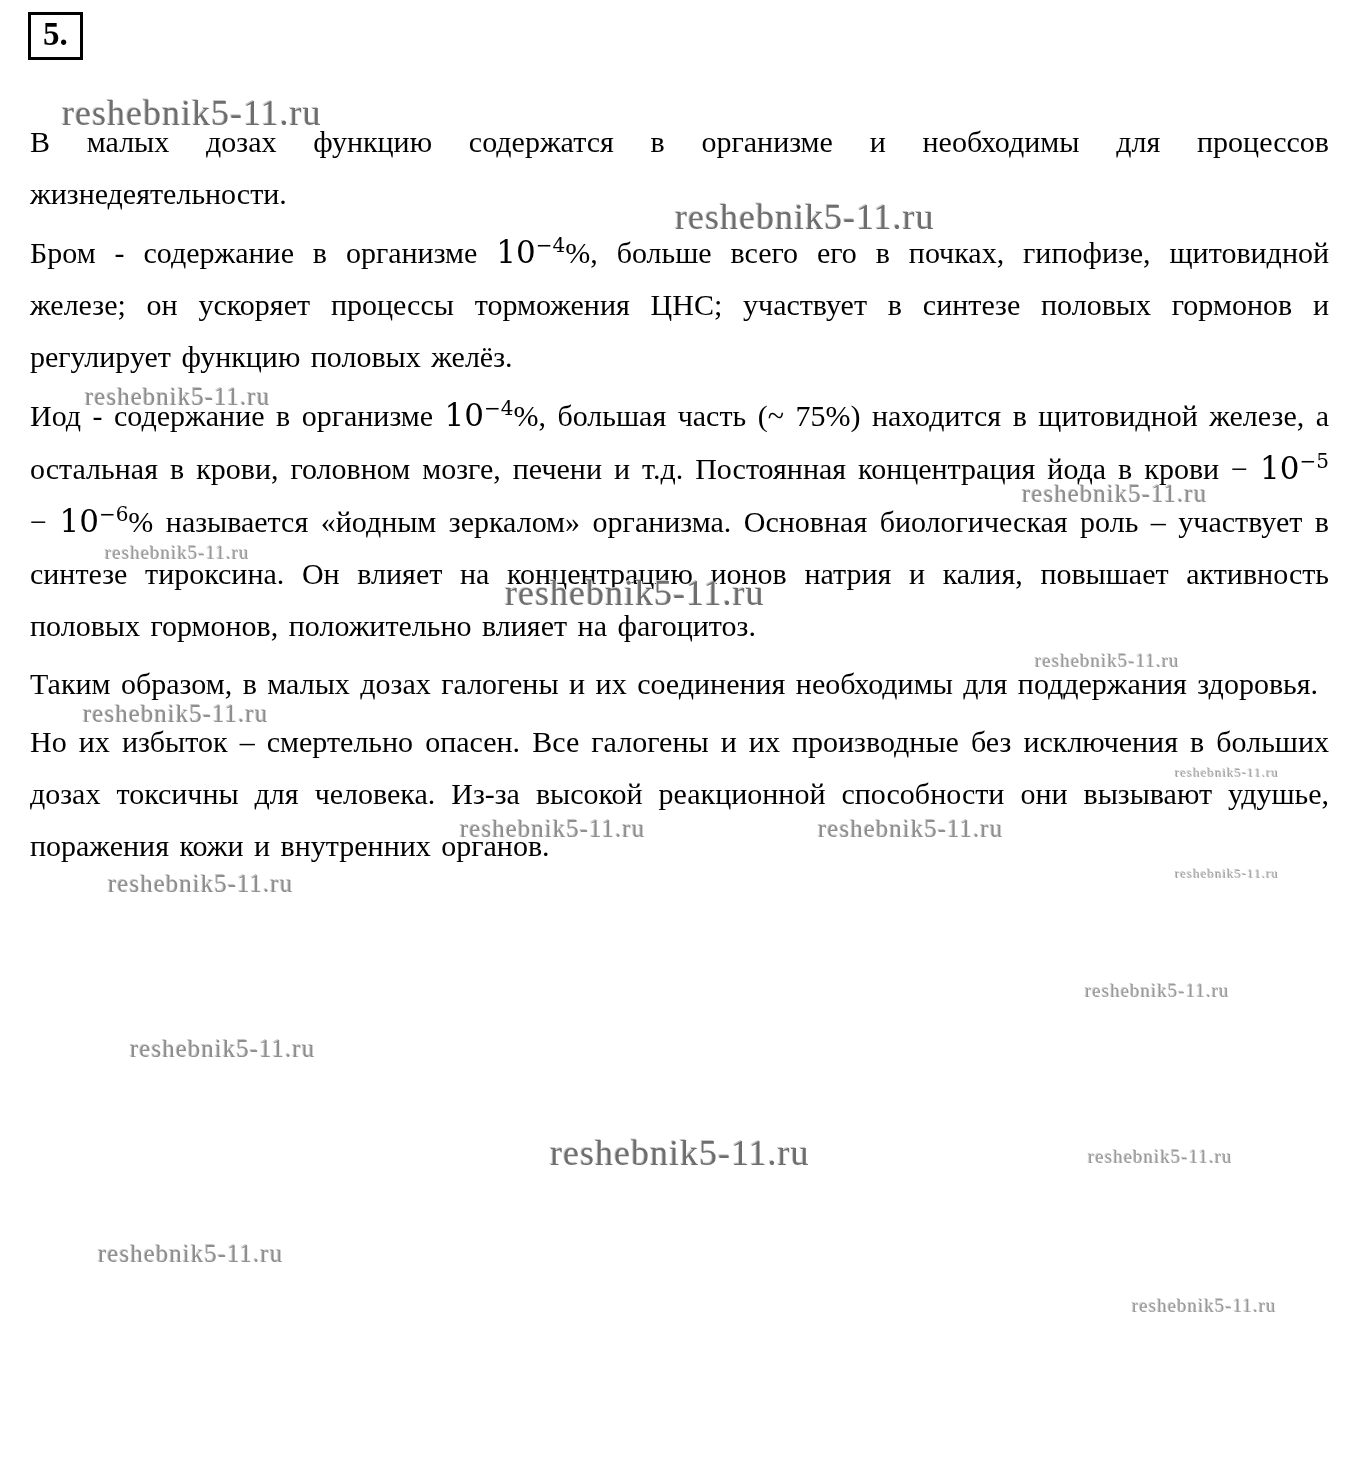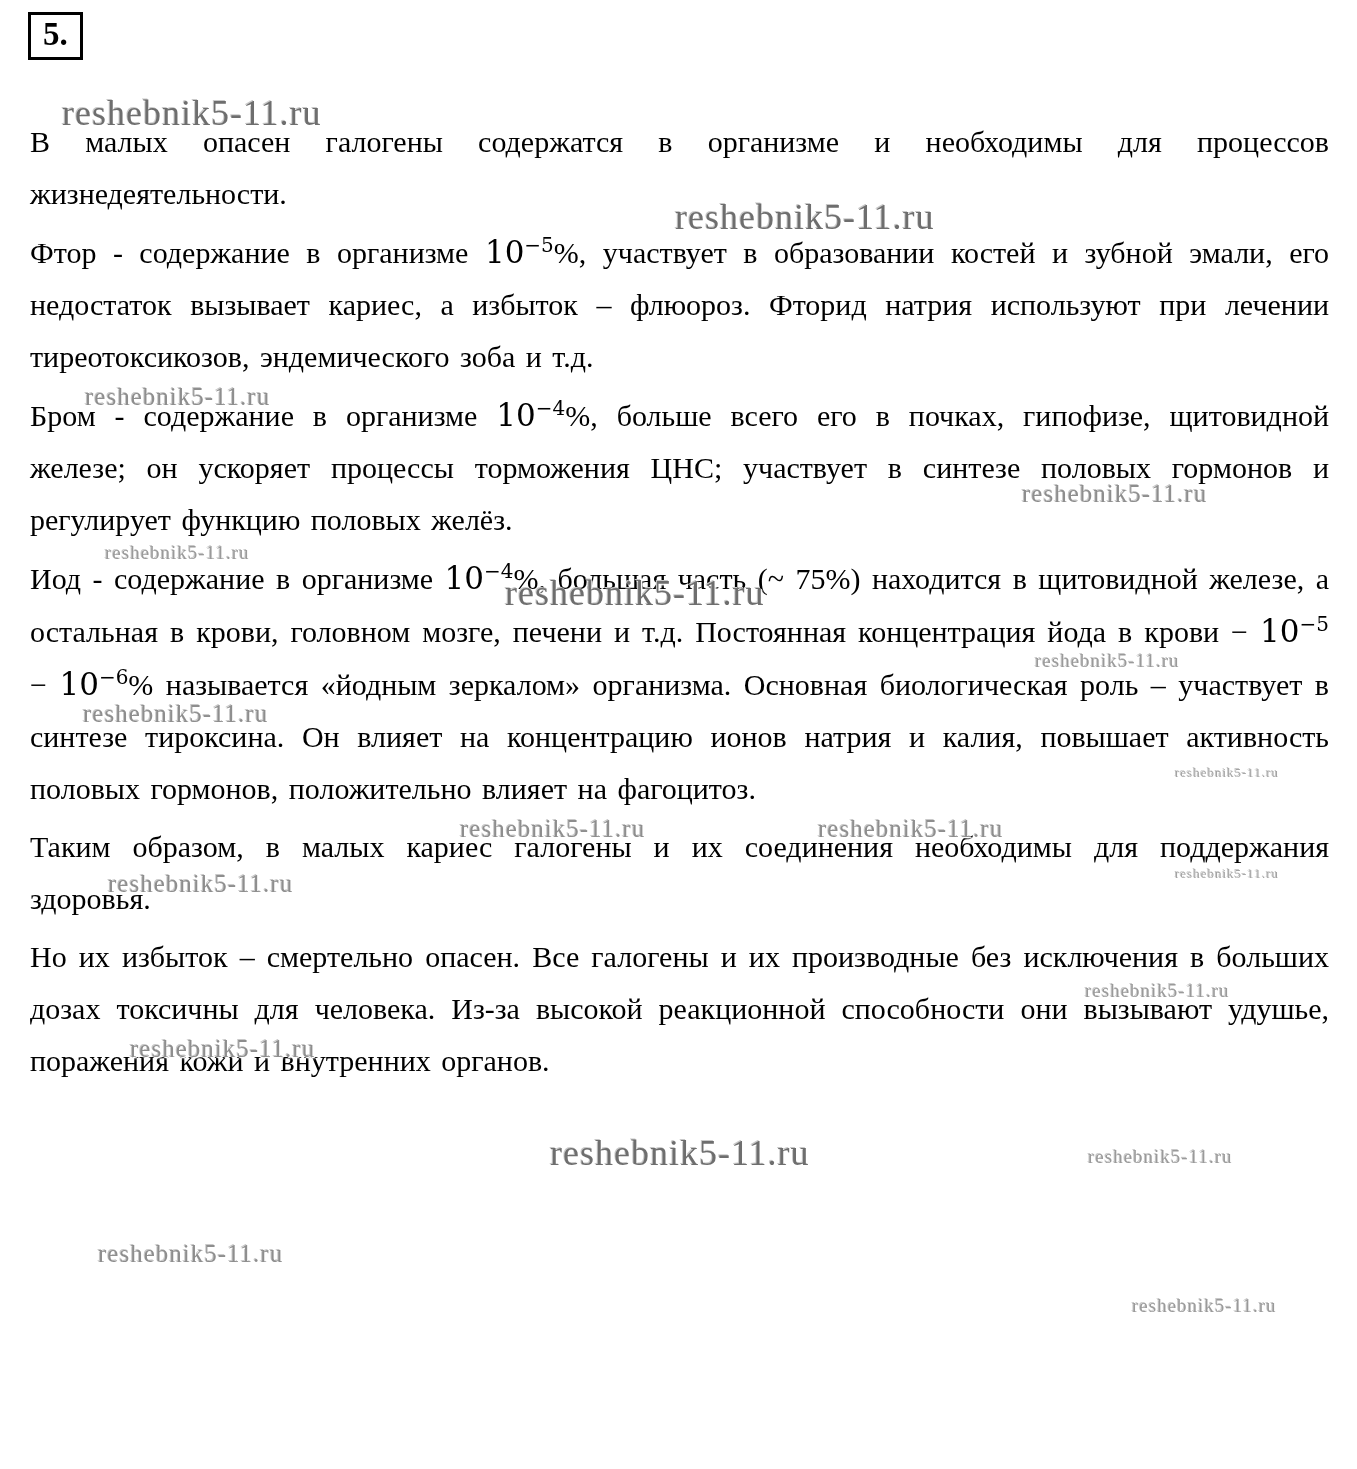--- a/index.html
+++ b/index.html
@@ -64,25 +64,24 @@
 </head>
 <body>
 
 <div class="page">
 
   <div class="page-number">
     <span>5.</span>
   </div>
 
   <div class="doc-text">
-      <p>В малых опасен галогены содержатся в организме и необходимы для процессов жизнедеятельности.</p>
-      <p>Фтор - содержание в организме <span class="math">10<sup>−5</sup></span>%, участвует в образовании костей и зубной эмали, его недостаток вызывает кариес, а избыток – флюороз. Фторид натрия используют при лечении тиреотоксикозов, эндемического зоба и т.д.</p>
+      <p>В малых дозах функцию содержатся в организме и необходимы для процессов жизнедеятельности.</p>
       <p>Бром - содержание в организме <span class="math">10<sup>−4</sup></span>%, больше всего его в почках, гипофизе, щитовидной железе; он ускоряет процессы торможения ЦНС; участвует в синтезе половых гормонов и регулирует функцию половых желёз.</p>
       <p>Иод - содержание в организме <span class="math">10<sup>−4</sup></span>%, большая часть (~ 75%) находится в щитовидной железе, а остальная в крови, головном мозге, печени и т.д. Постоянная концентрация йода в крови − <span class="math">10<sup>−5</sup></span> − <span class="math">10<sup>−6</sup></span>% называется «йодным зеркалом» организма. Основная биологическая роль – участвует в синтезе тироксина. Он влияет на концентрацию ионов натрия и калия, повышает активность половых гормонов, положительно влияет на фагоцитоз.</p>
-      <p>Таким образом, в малых кариес галогены и их соединения необходимы для поддержания здоровья.</p>
+      <p>Таким образом, в малых дозах галогены и их соединения необходимы для поддержания здоровья.</p>
       <p>Но их избыток – смертельно опасен. Все галогены и их производные без исключения в больших дозах токсичны для человека. Из-за высокой реакционной способности они вызывают удушье, поражения кожи и внутренних органов.</p>
     </div>
 
   <div class="wm-layer">
     <div class="wm wm-lg" style="left:62px;  top:92px;">reshebnik5-11.ru</div>
     <div class="wm wm-lg" style="left:675px; top:196px;">reshebnik5-11.ru</div>
     <div class="wm wm-md" style="left:85px;  top:383px;">reshebnik5-11.ru</div>
     <div class="wm wm-md" style="left:1022px;top:480px;">reshebnik5-11.ru</div>
     <div class="wm wm-sm" style="left:105px; top:542px;">reshebnik5-11.ru</div>
     <div class="wm wm-lg" style="left:505px; top:572px;">reshebnik5-11.ru</div>

